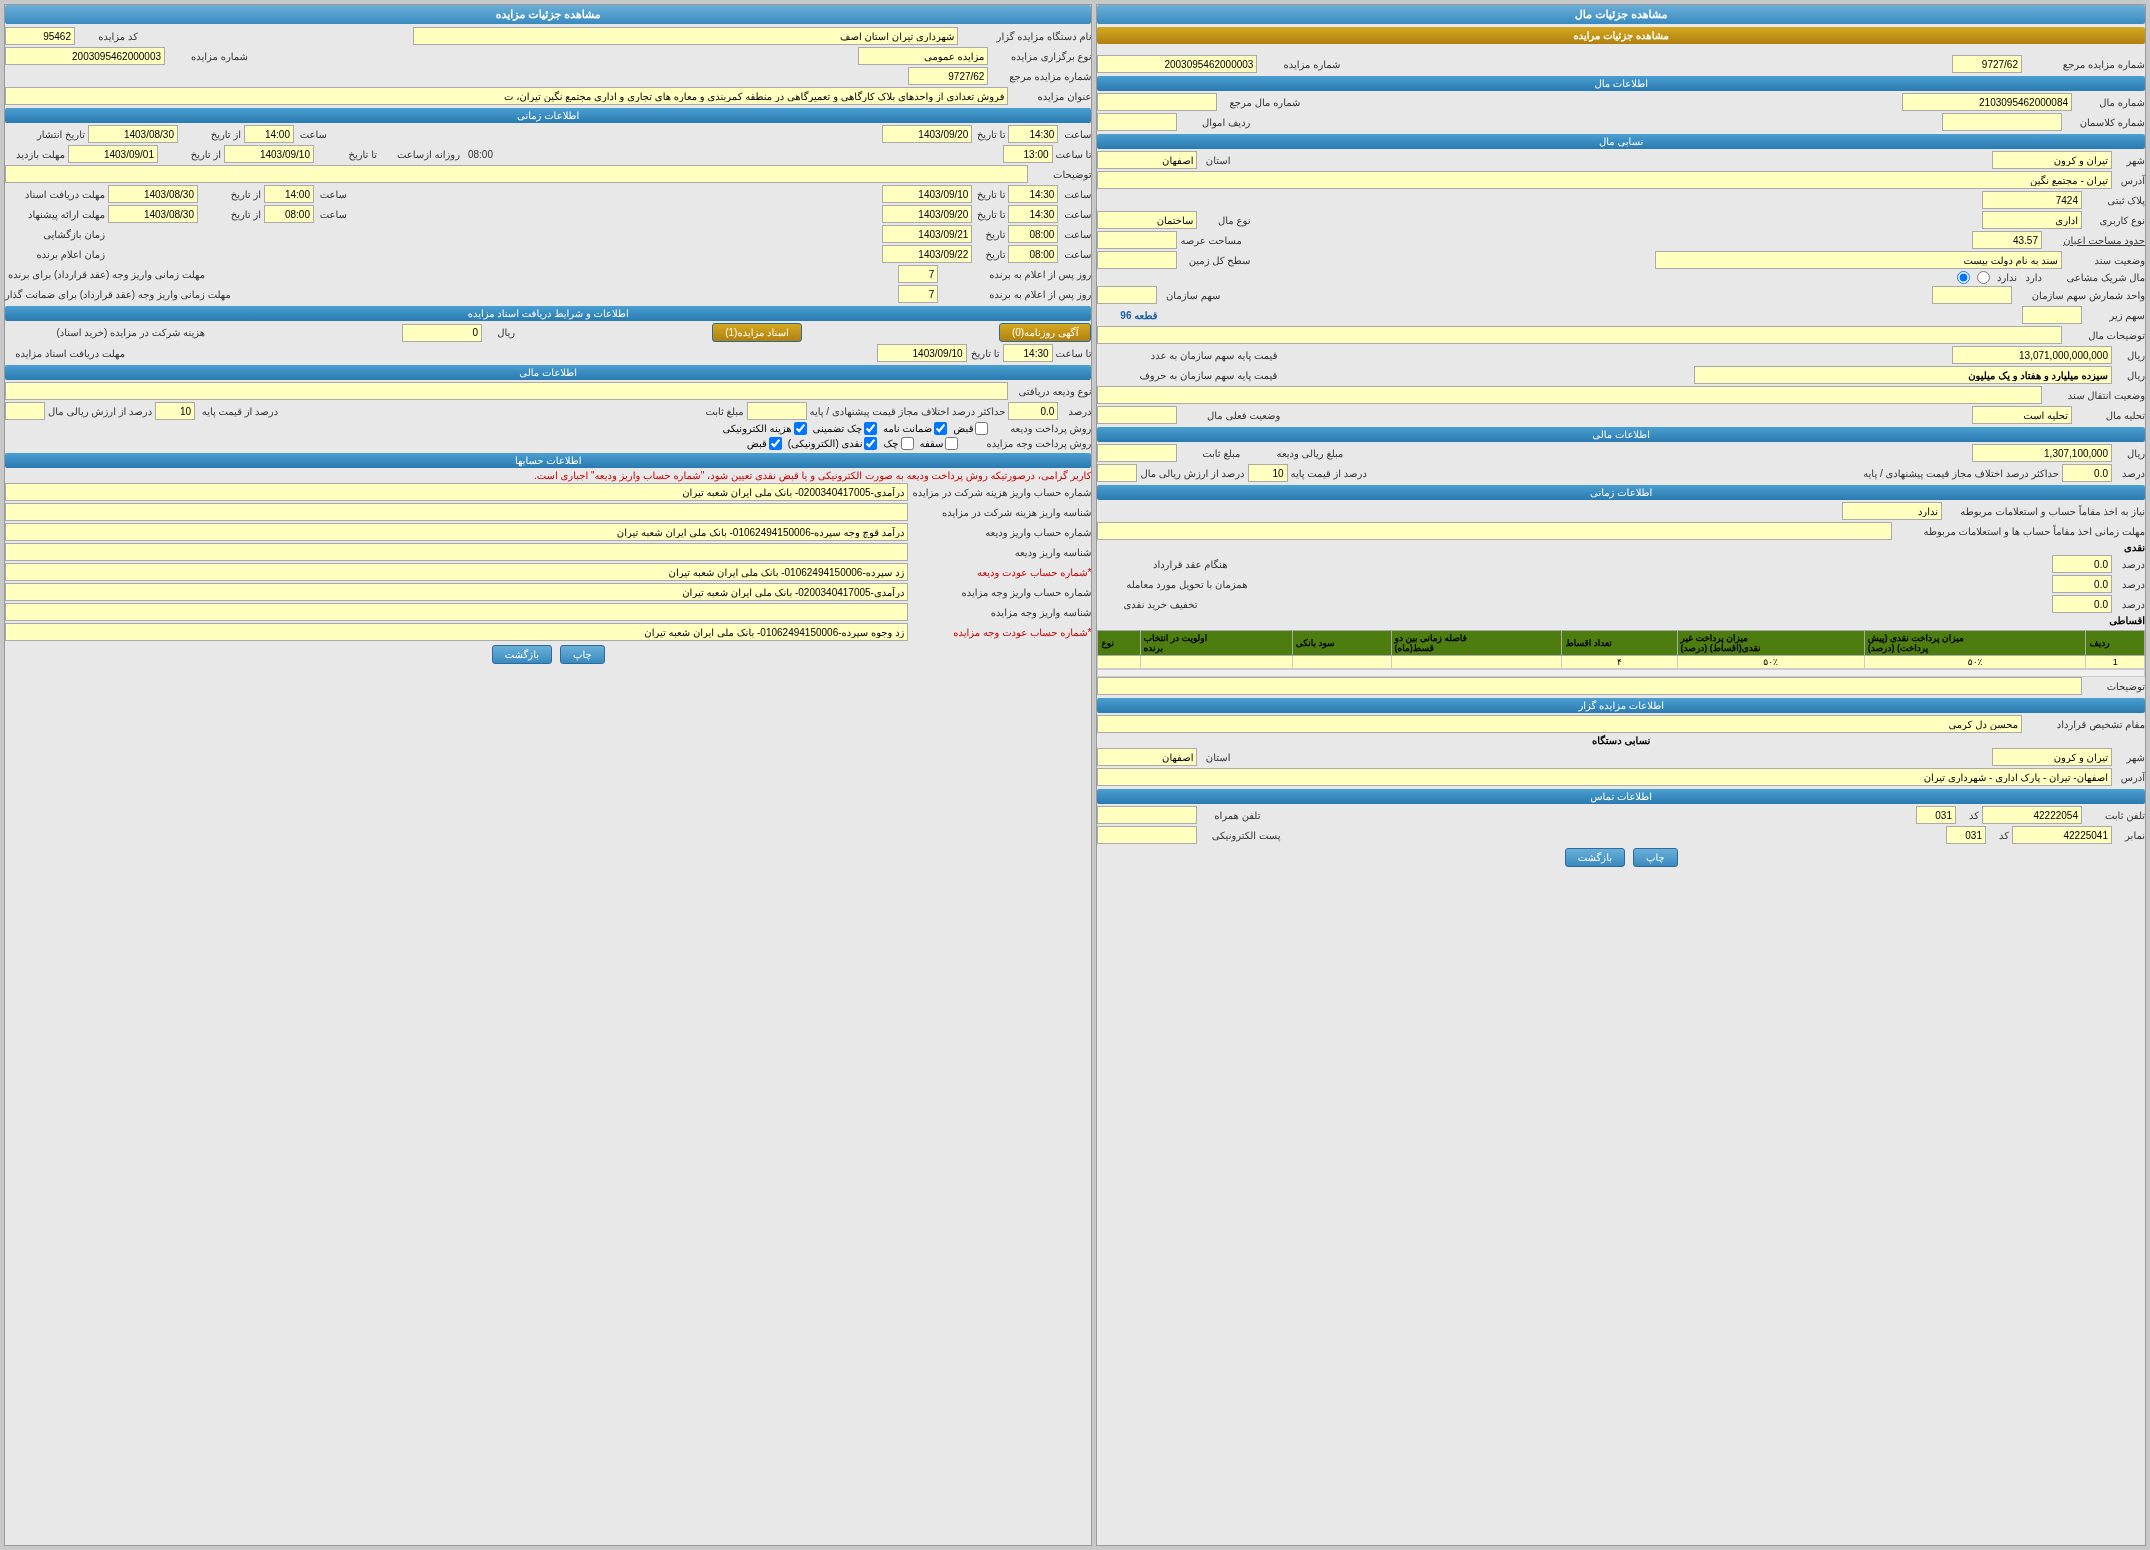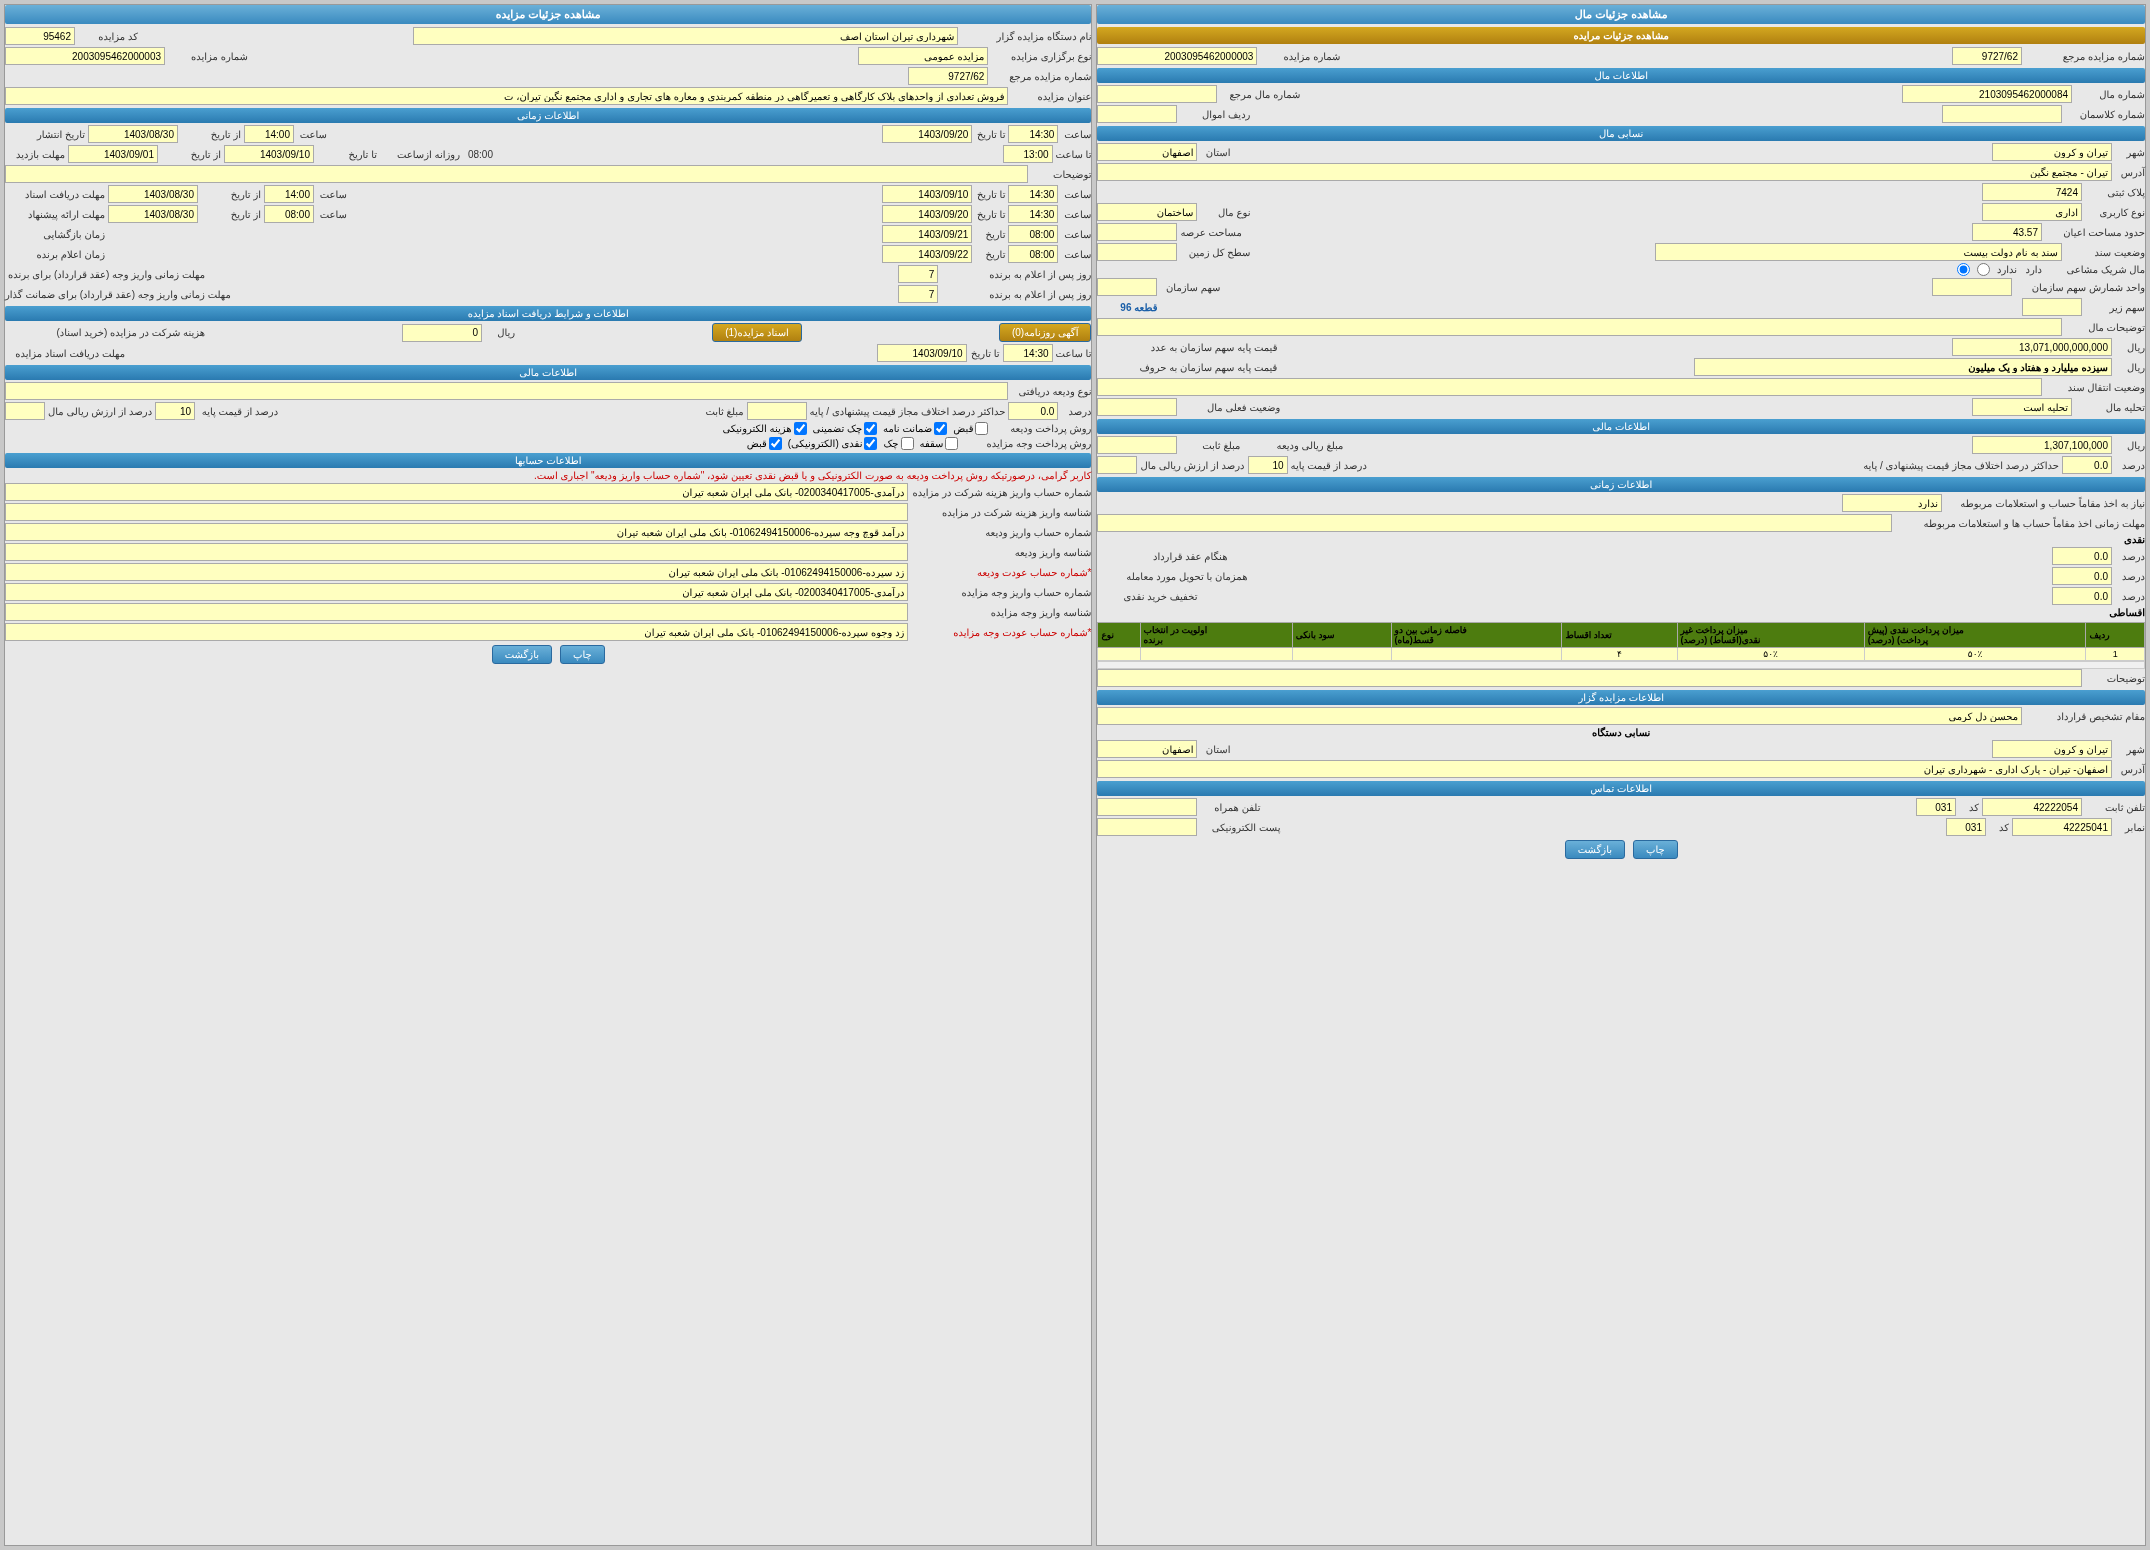--- a/index.html
+++ b/index.html
@@ -29,21 +29,21 @@
       margin-bottom: 3px;
       border-radius: 2px;
     }
     .section-header-gold {
       background: linear-gradient(to bottom, #d4a820, #b08010);
       color: white;
       text-align: center;
       padding: 3px 6px;
       font-weight: bold;
       font-size: 10px;
-      margin-bottom: 3px;
+      margin-bottom: 11px;
       border-radius: 2px;
     }
     .sub-header {
       background: linear-gradient(to bottom, #4a9fd0, #2a7ab0);
       color: white;
       text-align: center;
       padding: 2px 4px;
       font-size: 10px;
       margin: 3px 0 2px 0;
       border-radius: 2px;
@@ -186,21 +186,21 @@
 
   <div class="flex-row">
     <span class="label" style="min-width:60px;">نوع کاربری</span>
     <input class="input-field" style="width: 100px;" value="اداری" readonly="">
     <span style="flex:1;"></span>
     <span class="label" style="min-width:50px;">نوع مال</span>
     <input class="input-field" style="width: 100px;" value="ساختمان" readonly="">
   </div>
 
   <div class="flex-row">
-    <span class="label" style="min-width:100px;">حدود مساحت اعیان</span>
+    <span class="label" style="min-width:100px;text-decoration:underline;">حدود مساحت اعیان</span>
     <input class="input-field" style="width: 70px;" value="43.57" readonly="">
     <span style="flex:1;"></span>
     <span class="label" style="min-width:60px;">مساحت عرصه</span>
     <input class="input-field" style="width: 80px;" readonly="">
   </div>
 
   <div class="flex-row">
     <span class="label" style="min-width:80px;">وضعیت سند</span>
     <input class="input-field" style="flex: 1 1 0%;" value="سند به نام دولت بیست" readonly="">
     <span style="flex:1;"></span>

